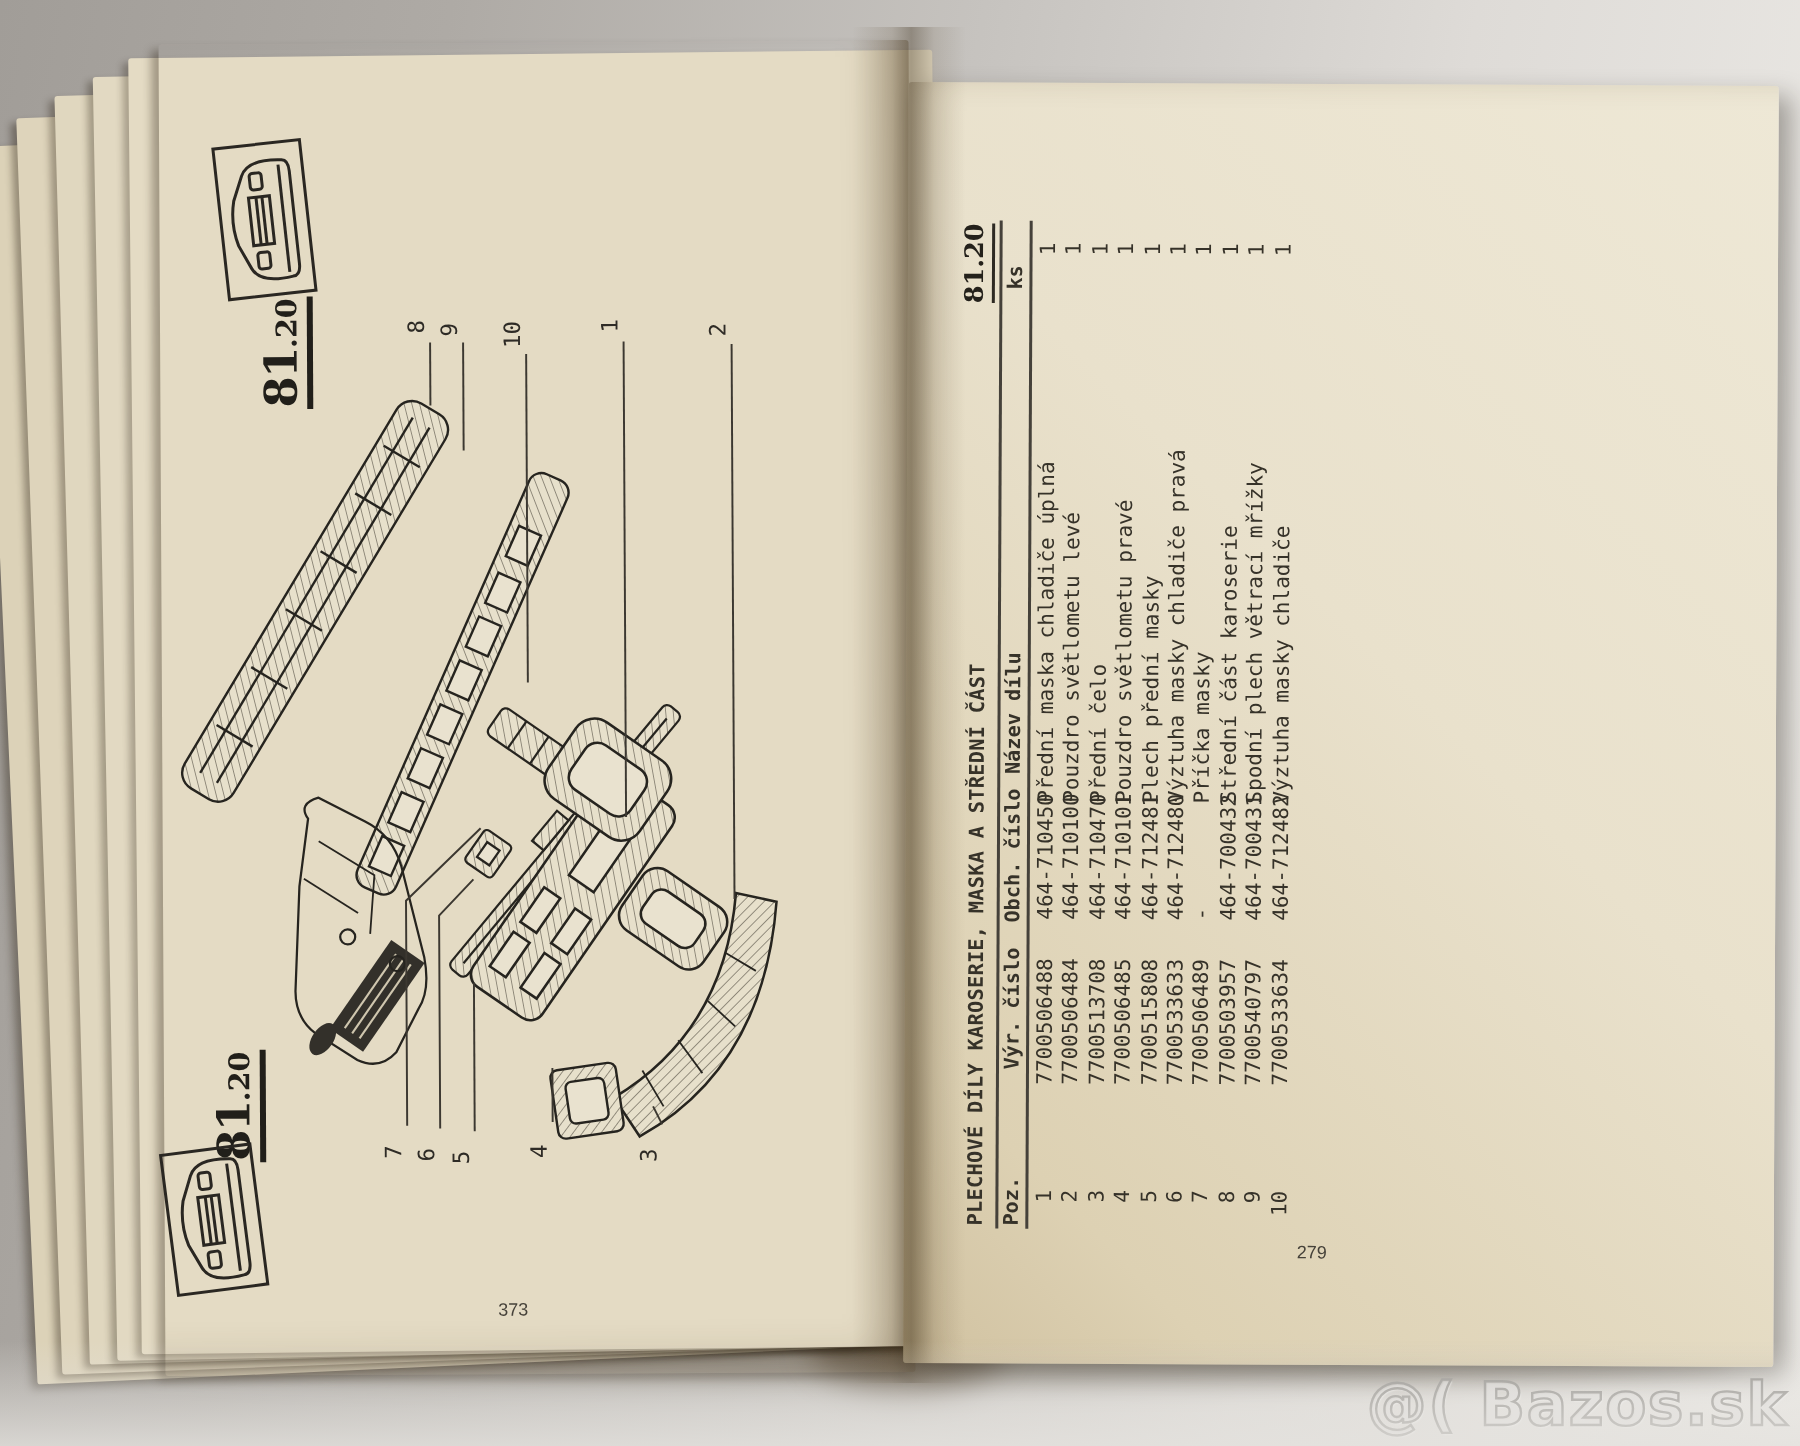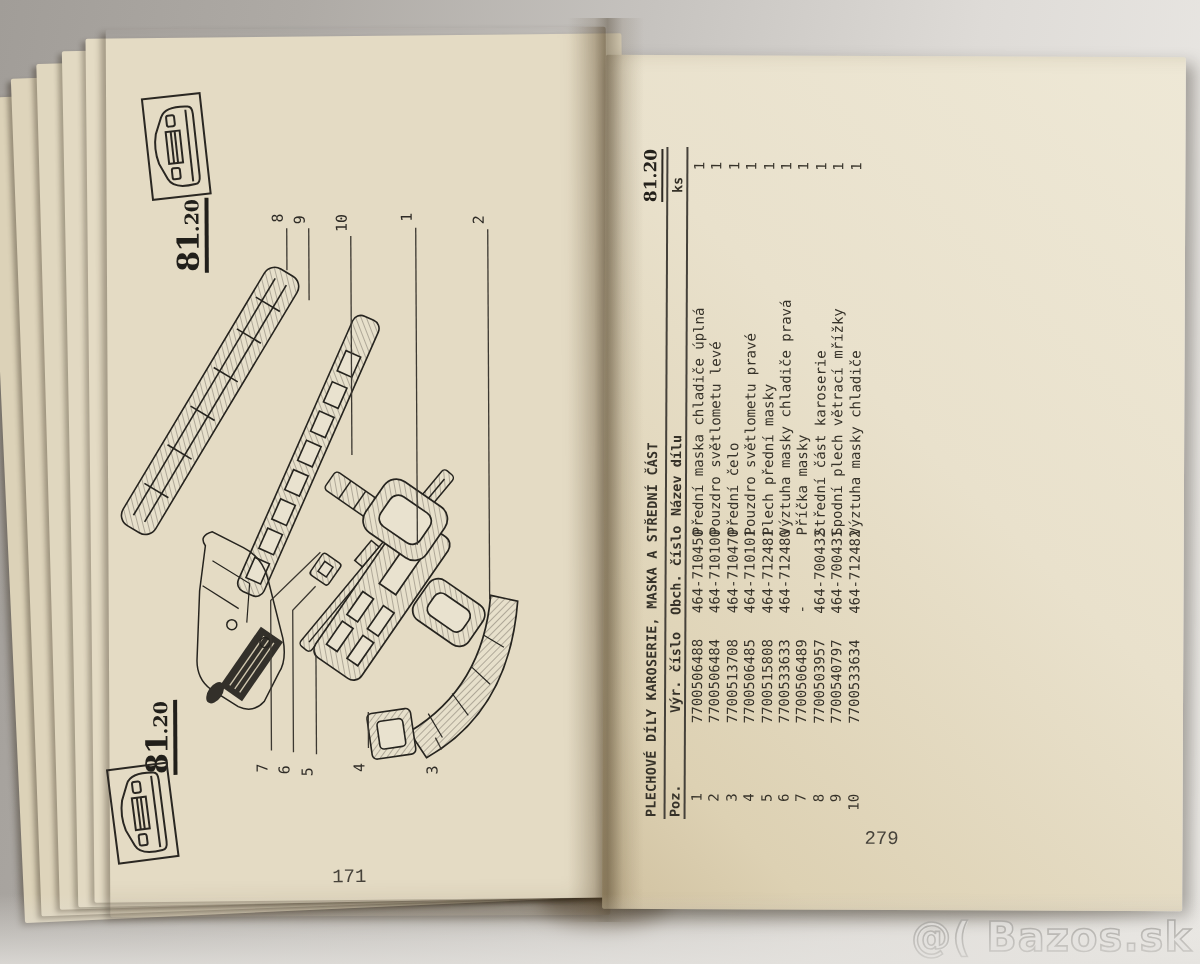--- a/index.html
+++ b/index.html
@@ -34,21 +34,21 @@
   .car-box-top{left:40px;top:66px;width:56px;height:99px;transform:rotate(-6deg);}
   .car-box-bottom{left:2px;top:736px;width:58px;height:92px;transform:rotate(-7deg);}
   .car-box svg{position:absolute;left:50%;top:50%;transform:translate(-50%,-50%) rotate(-90deg);}
   .sec-label{position:absolute;display:flex;align-items:center;justify-content:center;}
   .sec-label-top{left:48px;top:168px;width:72px;height:76px;}
   .sec-label-bottom{left:14px;top:672px;width:72px;height:72px;}
   .sec-inner{transform:rotate(-90deg);white-space:nowrap;font-family:"DejaVu Serif",serif;font-weight:bold;
     color:#211f1a;border-bottom:4px solid #211f1a;padding:0 1px 1px 1px;line-height:1;}
   .sec-big{font-size:30px;letter-spacing:-1px;}
   .sec-small{font-size:19px;}
-  .page-number{position:absolute;font-family:Liberation Mono, monospace;font-size:19px;color:#46423a;}
+  .page-number{position:absolute;font-family:Liberation Sans, sans-serif;font-size:12px;color:#46423a;}
   .pn-left{left:222px;top:838px;}
   .pn-right{left:262px;top:772px;}
   .drawing-svg{position:absolute;left:0;top:0;}
   
   .rp-table-wrap{position:absolute;left:34px;top:92px;width:232px;height:672px;}
   .rp-content{position:absolute;left:0;top:0;width:672px;height:232px;transform-origin:0 0;
     transform:translate(0,672px) rotate(-90deg);font-family:"DejaVu Sans Mono",monospace;color:#363229;}
   .rp-title{position:absolute;left:2px;top:6px;font-size:13.5px;font-weight:bold;letter-spacing:.2px;white-space:nowrap;}
   .rp-seclabel{position:absolute;right:2px;top:1px;font-family:"DejaVu Serif",serif;font-weight:bold;font-size:17px;
     border-bottom:2px solid #2e2a23;padding-bottom:1px;color:#24211b;}
@@ -239,21 +239,21 @@
           <text transform="translate(413,222) rotate(-90)" font-family="&quot;DejaVu Sans Mono&quot;, monospace" font-size="15" fill="#2e2b26">1</text>
           <text transform="translate(485,225) rotate(-90)" font-family="&quot;DejaVu Sans Mono&quot;, monospace" font-size="15" fill="#2e2b26">2</text>
           <text transform="translate(266,772) rotate(-90)" font-family="&quot;DejaVu Sans Mono&quot;, monospace" font-size="15" fill="#2e2b26">7</text>
           <text transform="translate(288,774) rotate(-90)" font-family="&quot;DejaVu Sans Mono&quot;, monospace" font-size="15" fill="#2e2b26">6</text>
           <text transform="translate(311,776) rotate(-90)" font-family="&quot;DejaVu Sans Mono&quot;, monospace" font-size="15" fill="#2e2b26">5</text>
           <text transform="translate(363,772) rotate(-90)" font-family="&quot;DejaVu Sans Mono&quot;, monospace" font-size="15" fill="#2e2b26">4</text>
           <text transform="translate(436,775) rotate(-90)" font-family="&quot;DejaVu Sans Mono&quot;, monospace" font-size="15" fill="#2e2b26">3</text>
         </g>
     </svg>
 
-    <div class="page-number pn-left">171</div>
+    <div class="page-number pn-left">373</div>
   </div>
 
   <div class="right-page">
     <div class="rp-table-wrap">
       <div class="rp-content">
         <div class="rp-title">PLECHOVÉ DÍLY KAROSERIE, MASKA A STŘEDNÍ ČÁST</div>
         <div class="rp-seclabel">81.20</div>
         <div class="rule rule1"></div>
         <div class="rp-headerrow">
           <span class="h-poz">Poz.</span>

